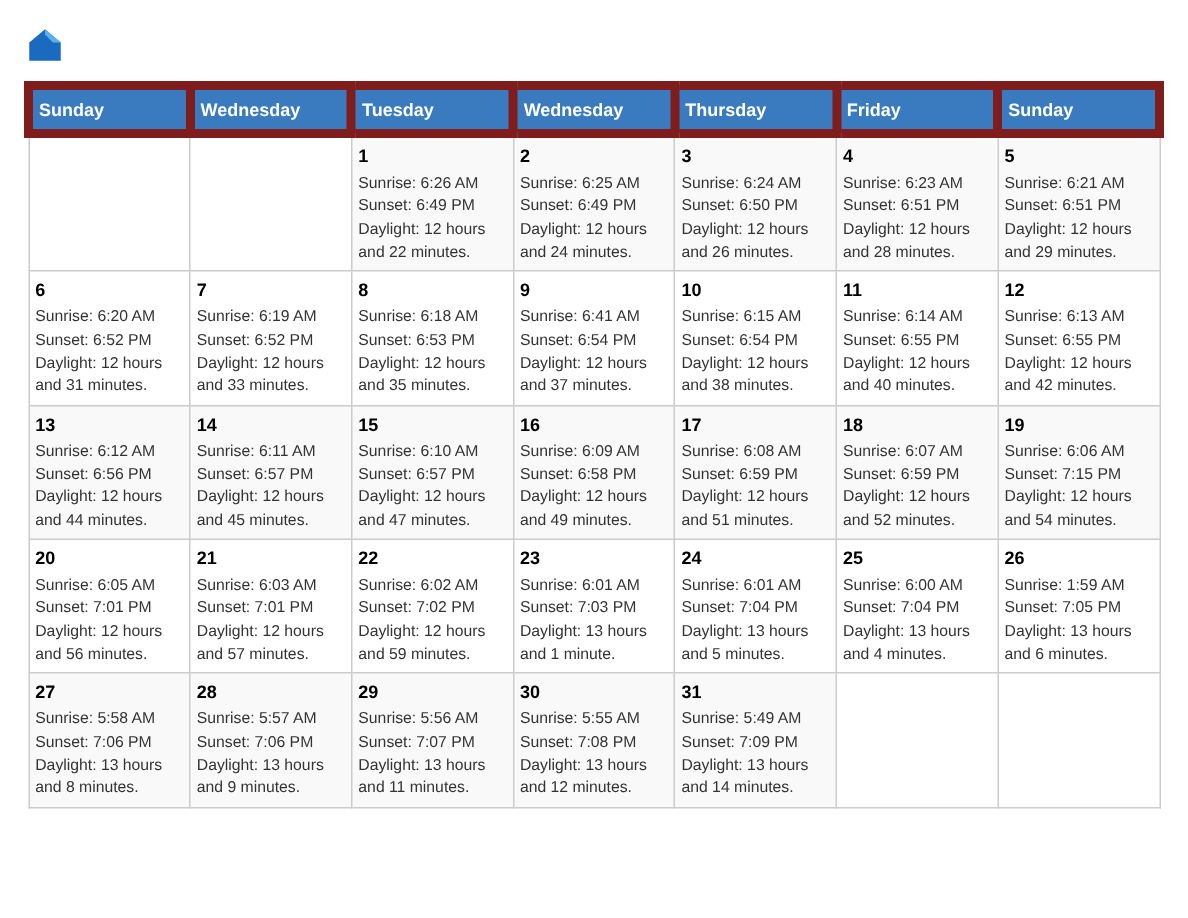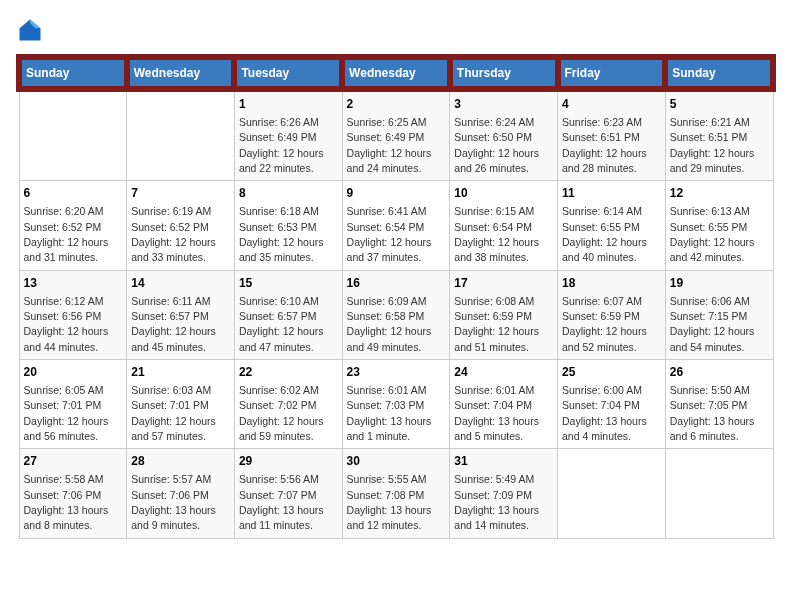--- a/index.html
+++ b/index.html
@@ -218,21 +218,21 @@
         <span class="day-detail">Daylight: 13 hours and 1 minute.</span></td>
         <td><span class="day-number">24</span>
         <span class="day-detail">Sunrise: 6:01 AM</span><br>
         <span class="day-detail">Sunset: 7:04 PM</span><br>
         <span class="day-detail">Daylight: 13 hours and 5 minutes.</span></td>
         <td><span class="day-number">25</span>
         <span class="day-detail">Sunrise: 6:00 AM</span><br>
         <span class="day-detail">Sunset: 7:04 PM</span><br>
         <span class="day-detail">Daylight: 13 hours and 4 minutes.</span></td>
         <td><span class="day-number">26</span>
-        <span class="day-detail">Sunrise: 5:50 AM</span><br>
+        <span class="day-detail">Sunrise: 1:59 AM</span><br>
         <span class="day-detail">Sunset: 7:05 PM</span><br>
         <span class="day-detail">Daylight: 13 hours and 6 minutes.</span></td>
       </tr>
       <tr>
         <td><span class="day-number">27</span>
         <span class="day-detail">Sunrise: 5:58 AM</span><br>
         <span class="day-detail">Sunset: 7:06 PM</span><br>
         <span class="day-detail">Daylight: 13 hours and 8 minutes.</span></td>
         <td><span class="day-number">28</span>
         <span class="day-detail">Sunrise: 5:57 AM</span><br>

